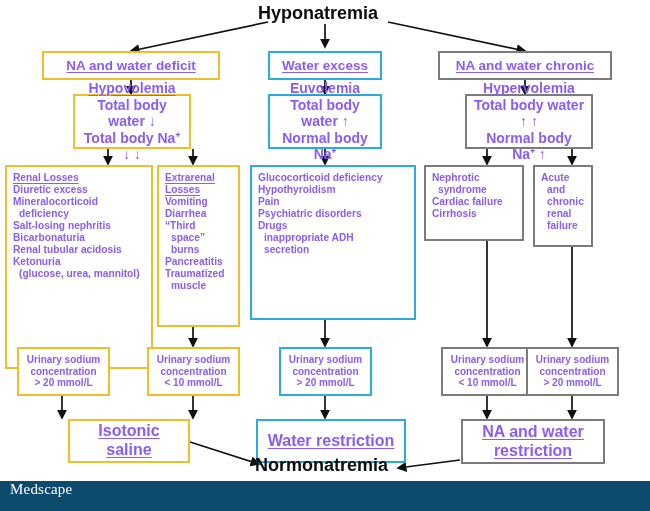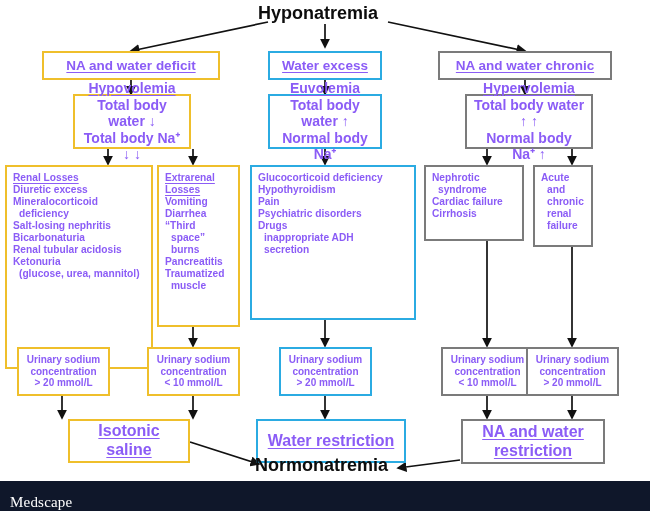--- a/index.html
+++ b/index.html
@@ -53,23 +53,23 @@
   .lvl2 { font-size: 14px; padding: 12px 6px; }
   .causes { font-size: 10.2px; padding: 5px 6px; justify-content: flex-start; }
   .causes .row { white-space: nowrap; }
   .causes .ind { padding-left: 6px; }
   .urine { font-size: 10px; padding: 4px 3px; }
   .treat { font-size: 16px; padding: 20px 6px; }
   .footer-bar {
     position: absolute;
     left: 0;
     width: 650px;
-    background: #0f172a;
+    background: #0c4a6e;
     display: flex;
-    align-items: flex-end;
+    align-items: flex-start;
   }
   .footer-logo {
     color: #ffffff;
     font-family: "Liberation Serif", serif;
     font-size: 15px;
     padding-left: 10px;
     letter-spacing: 0.2px;
   }
 </style>
 </head>

